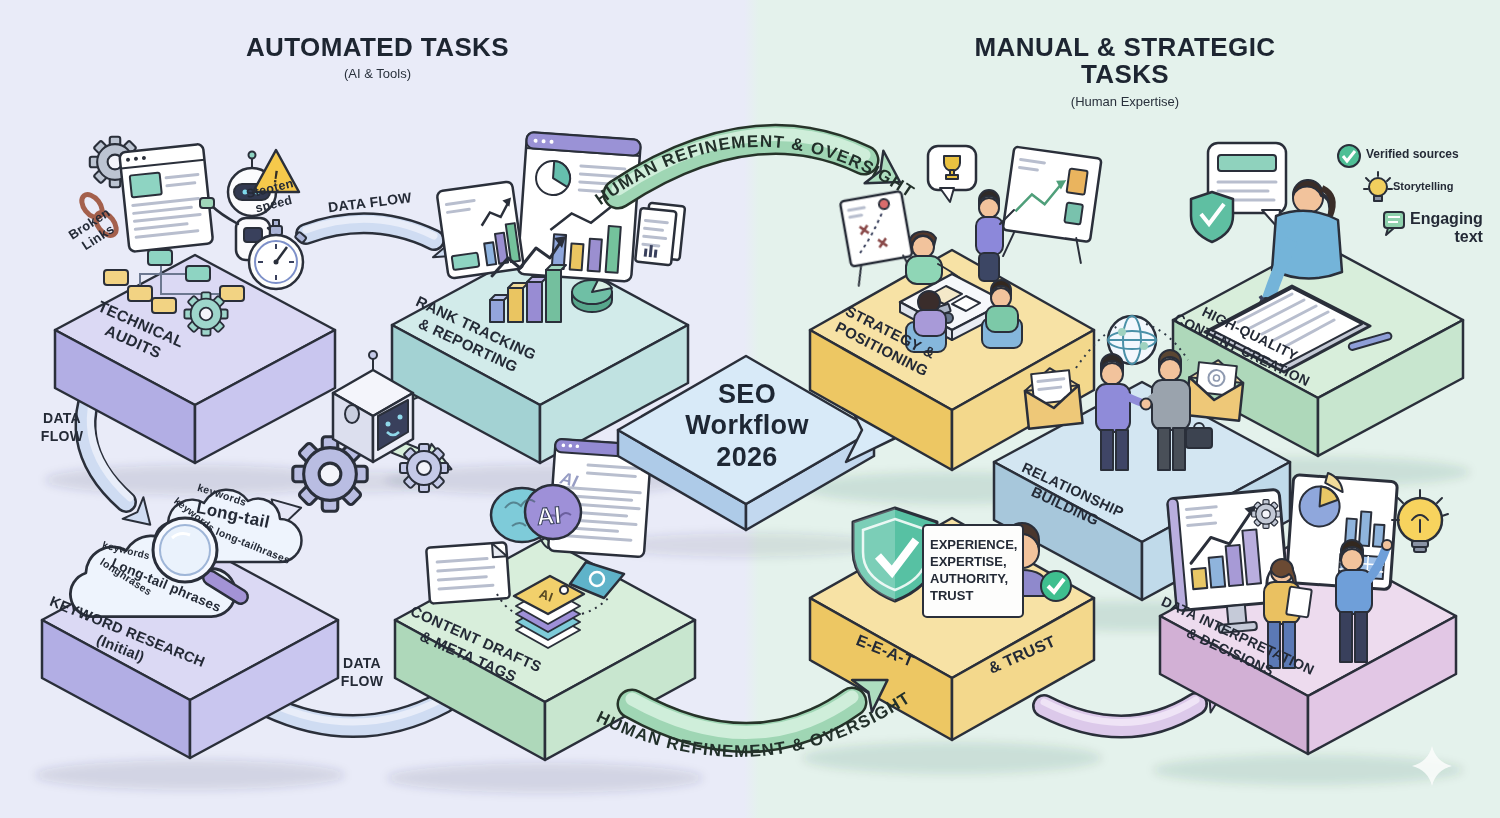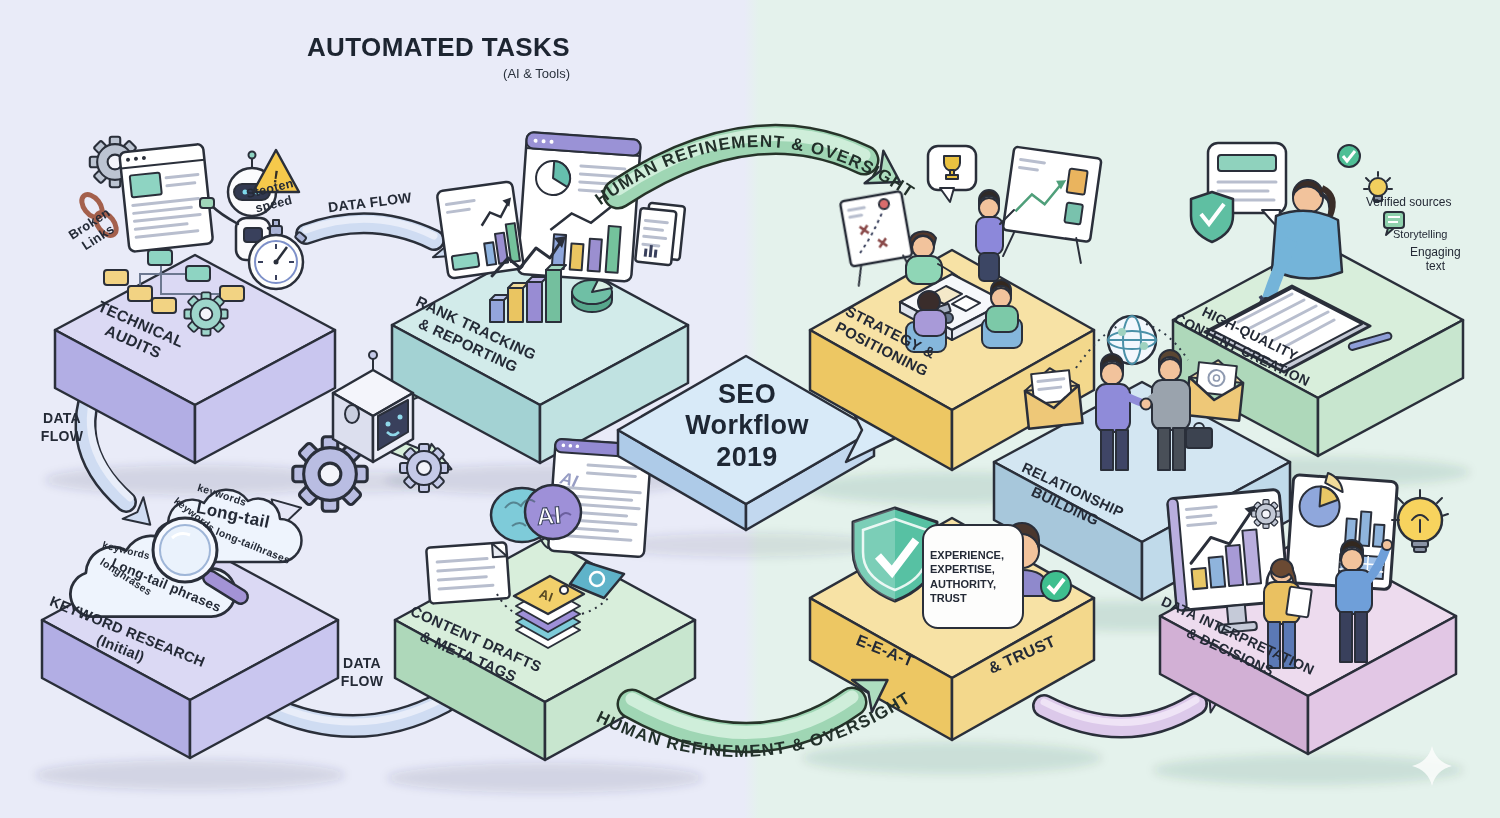--- a/index.html
+++ b/index.html
@@ -8,29 +8,29 @@
     font-family:"Liberation Sans",sans-serif;color:#222a35;
     background:linear-gradient(90deg,#e9ebf8 0%,#e9ebf8 49.6%,#e4f2ec 50.6%,#e4f2ec 100%);
   }
   svg.scene{position:absolute;left:0;top:0;}
   .o{stroke:#2a2f3a;stroke-width:2.5;stroke-linejoin:round;stroke-linecap:round;}
   .o2{stroke:#2a2f3a;stroke-width:2;stroke-linejoin:round;stroke-linecap:round;}
   .o3{stroke:#2a2f3a;stroke-width:3;stroke-linejoin:round;stroke-linecap:round;}
   .nf{fill:none;}
   .ln{stroke:#b8bece;stroke-width:3;stroke-linecap:round;}
   .arcText{font-weight:bold;font-size:17px;letter-spacing:1.2px;fill:#22302a;}
-  .title-block{position:absolute;text-align:right;}
+  .title-block{position:absolute;text-align:center;}
   .title-main{font-size:26px;font-weight:bold;letter-spacing:0.4px;color:#1d2531;line-height:1.05;}
   .title-sub{font-size:13px;color:#29313c;margin-top:5px;}
   .lbl{position:absolute;font-weight:bold;color:#242a36;white-space:pre-line;text-align:center;
        line-height:1.25;letter-spacing:0.3px;transform-origin:center;}
-  .lbl-left{position:absolute;font-weight:normal;color:#242a36;white-space:pre-line;text-align:center;line-height:1.15;margin-top:48px;}
+  .lbl-left{position:absolute;font-weight:bold;color:#242a36;white-space:pre-line;text-align:right;line-height:1.15;}
   .seo-badge{font-size:27px;line-height:1.16;color:#1e2734;letter-spacing:0.3px;}
-  .eeat-box{position:absolute;background:#fdfdfc;border:2px solid #2a2f3a;border-radius:16px;
-            padding:22px 6px;font-size:11px;font-weight:bold;line-height:1.3;white-space:pre-line;color:#242a36;}
+  .eeat-box{position:absolute;background:#fdfdfc;border:2px solid #2a2f3a;border-radius:5px;
+            padding:11px 6px;font-size:13px;font-weight:bold;line-height:1.3;white-space:pre-line;color:#242a36;}
   .ai-big{color:#ffffff;-webkit-text-stroke:1px #39405c;}
 </style>
 </head>
 <body>
 
 <div class="stage">
 
 <svg class="scene" width="1500" height="818" viewBox="0 0 1500 818">
   <defs>
     <filter id="soft" x="-50%" y="-50%" width="200%" height="200%">
@@ -594,20 +594,24 @@
     <textPath href="#arcBottom" startOffset="3%">HUMAN REFINEMENT &amp; OVERSIGHT</textPath>
   </text>
 
   <path d="M1432,746 q4,16 20,20 q-16,4 -20,20 q-4,-16 -20,-20 q16,-4 20,-20" fill="#fbfdfc" opacity="0.85"></path>
 </svg>
 
 <div class="title-block" style="left:185px;top:34px;width:385px;">
   <div class="title-main">AUTOMATED TASKS</div>
   <div class="title-sub">(AI &amp; Tools)</div>
 </div>
+<div class="title-block" style="left:935px;top:34px;width:380px;">
+  <div class="title-main">MANUAL &amp; STRATEGIC TASKS</div>
+  <div class="title-sub">(Human Expertise)</div>
+</div>
 
 <div class="lbl" style="left:137px;top:333px;font-size:15.5px;transform:translate(-50%,-50%) rotate(24deg);">TECHNICAL
 AUDITS</div>
 <div class="lbl" style="left:472px;top:337px;font-size:15px;transform:translate(-50%,-50%) rotate(25deg);">RANK TRACKING
 &amp; REPORTING</div>
 <div class="lbl" style="left:124px;top:640px;font-size:14.5px;transform:translate(-50%,-50%) rotate(22deg);">KEYWORD RESEARCH
 (Initial)</div>
 <div class="lbl" style="left:472px;top:648px;font-size:15px;transform:translate(-50%,-50%) rotate(24deg);">CONTENT DRAFTS
 &amp; META TAGS</div>
 <div class="lbl" style="left:886px;top:341px;font-size:15px;transform:translate(-50%,-50%) rotate(27deg);">STRATEGY &amp;
@@ -626,37 +630,37 @@
 <div class="lbl" style="left:272px;top:197px;font-size:12.5px;transform:translate(-50%,-50%) rotate(-14deg);">Steoten
 speed</div>
 <div class="lbl" style="left:276px;top:177px;font-size:17px;color:#332f25;transform:translate(-50%,-50%) rotate(8deg);">!</div>
 <div class="lbl" style="left:370px;top:203px;font-size:14px;transform:translate(-50%,-50%) rotate(-7deg);">DATA FLOW</div>
 <div class="lbl" style="left:62px;top:427px;font-size:14px;transform:translate(-50%,-50%);">DATA
 FLOW</div>
 <div class="lbl" style="left:362px;top:672px;font-size:14px;transform:translate(-50%,-50%);">DATA
 FLOW</div>
 <div class="lbl seo-badge" style="left:747px;top:426px;transform:translate(-50%,-50%);">SEO
 Workflow
-2019</div>
+2026</div>
 
 <div class="lbl" style="left:222px;top:495px;font-size:10.5px;transform:translate(-50%,-50%) rotate(18deg);">keywords</div>
 <div class="lbl" style="left:233px;top:515px;font-size:17px;transform:translate(-50%,-50%) rotate(12deg);">Long-tail</div>
 <div class="lbl" style="left:194px;top:515px;font-size:10px;transform:translate(-50%,-50%) rotate(38deg);">keywords</div>
 <div class="lbl" style="left:253px;top:546px;font-size:10.5px;transform:translate(-50%,-50%) rotate(22deg);">long-tailhrases</div>
 <div class="lbl" style="left:126px;top:551px;font-size:10px;transform:translate(-50%,-50%) rotate(14deg);">keywords</div>
 <div class="lbl" style="left:166px;top:586px;font-size:13.5px;width:130px;transform:translate(-50%,-50%) rotate(23deg);">Long-tail phrases</div>
 <div class="lbl" style="left:126px;top:577px;font-size:10.5px;transform:translate(-50%,-50%) rotate(33deg);">longhrases</div>
 
 <div class="lbl ai-big" style="left:549px;top:516px;font-size:24px;transform:translate(-50%,-50%) rotate(-5deg);">AI</div>
 <div class="lbl" style="left:569px;top:480px;font-size:17px;font-style:italic;color:#979dc4;transform:translate(-50%,-50%) rotate(14deg);">AI</div>
 <div class="lbl" style="left:546px;top:596px;font-size:13px;color:#574822;transform:translate(-50%,-50%) rotate(20deg);">AI</div>
 
 <div class="lbl-left" style="left:1366px;top:148px;font-size:12px;">Verified sources</div>
 <div class="lbl-left" style="left:1393px;top:180px;font-size:11px;">Storytelling</div>
-<div class="lbl-left" style="left:1410px;top:198px;font-size:12px;">Engaging
+<div class="lbl-left" style="left:1410px;top:210px;font-size:16px;">Engaging
 text</div>
 
 <div class="eeat-box" style="left:922px;top:524px;width:86px;">EXPERIENCE,
 EXPERTISE,
 AUTHORITY,
 TRUST</div>
 
 </div>
 
 </body></html>

